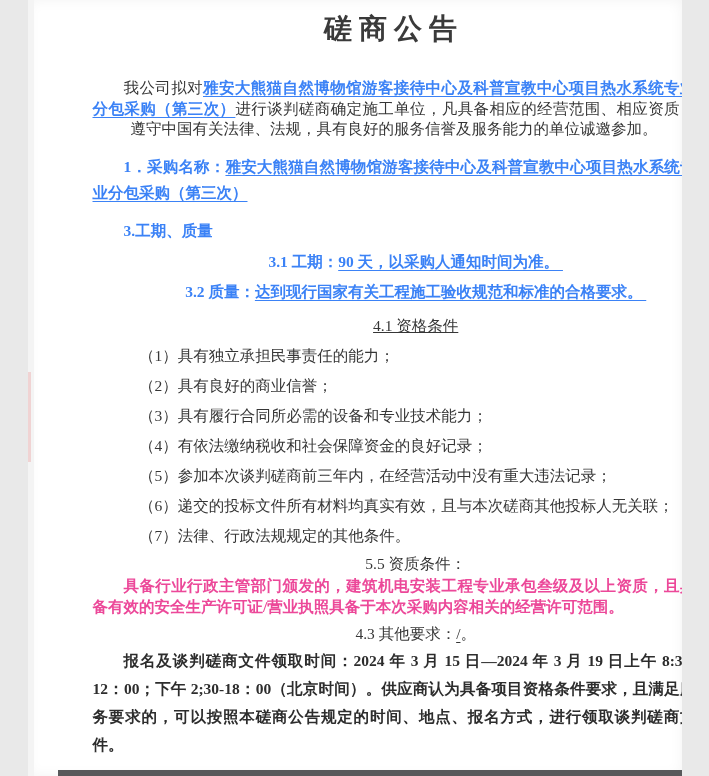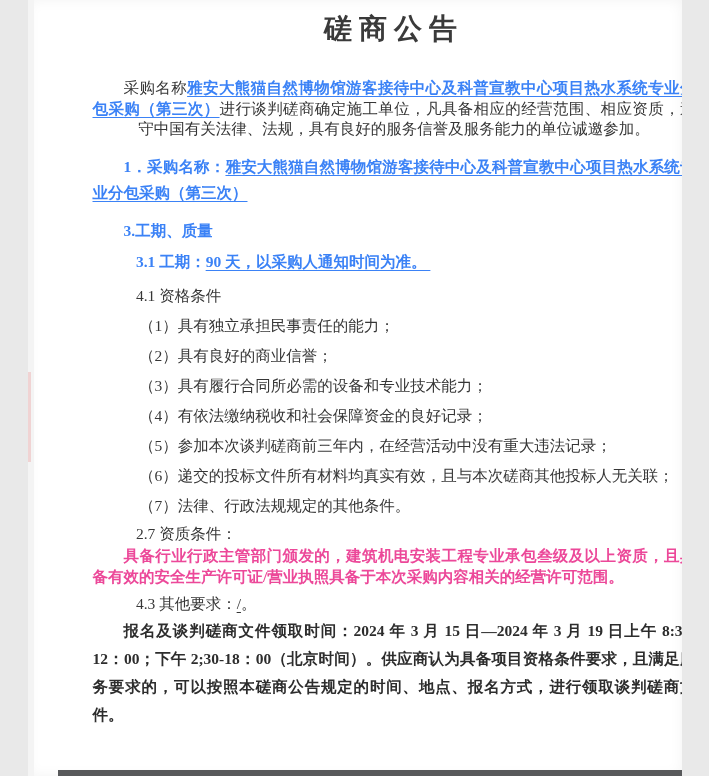--- a/index.html
+++ b/index.html
@@ -35,25 +35,25 @@
     text-indent: 2em;
     text-align: justify;
     text-align-last: center;
   }
   .bold { font-weight: bold; color: #3b82f6; }
   .u { text-decoration: underline; text-underline-offset: 3px; text-decoration-thickness: 1px; }
   .sec { text-indent: 2em; text-align: justify; }
   .s1 { margin-top: 14px; }
   .s2 { margin-top: 2px; }
   .s3 { margin-top: 12px; }
-  .sub { padding-left: 2.8em; }
+  .sub { padding-left: 2.8em; text-align: center; }
   .s3_1 { margin-top: 5px; }
   .s3_2 { margin-top: 4px; }
   .s4 { margin-top: 4px; }
-  .s4_1h { margin-top: 8px; }
+  .s4_1h { margin-top: 8px; text-decoration: underline; }
   .cond { margin-top: 4px; padding-left: 3em; }
   .s4_2h { margin-top: 4px; line-height: 22px; }
   .s4_2b { line-height: 21px; text-indent: 2em; text-align: justify; font-weight: bold; color: #ec4899; }
   .s4_3 { margin-top: 4px; }
   .pickup {
     margin-top: 0;
     line-height: 28px;
     text-indent: 2em;
     text-align: justify;
     font-weight: bold;
@@ -85,42 +85,43 @@
 </head>
 <body>
 
 <div class="page">
   <div class="left-edge"></div>
   <div class="pink-streak"></div>
 
   <div class="content">
     <p class="title">磋商公告</p>
 
-    <p class="intro"><span>采购名称</span><span class="bold u">雅安大熊猫自然博物馆游客接待中心及科普宣教中心项目热水系统专业分包采购（第三次）</span><span>进行谈判磋商确定施工单位，凡具备相应的经营范围、相应资质，遵守中国有关法律、法规，具有良好的服务信誉及服务能力的单位诚邀参加。</span></p>
+    <p class="intro"><span>我公司拟对</span><span class="bold u">雅安大熊猫自然博物馆游客接待中心及科普宣教中心项目热水系统专业分包采购（第三次）</span><span>进行谈判磋商确定施工单位，凡具备相应的经营范围、相应资质，遵守中国有关法律、法规，具有良好的服务信誉及服务能力的单位诚邀参加。</span></p>
 
     <p class="sec s1"><span class="bold">1．采购名称：</span><span class="bold u">雅安大熊猫自然博物馆游客接待中心及科普宣教中心项目热水系统专业分包采购（第三次）</span></p>
 
 
     <p class="sec s3"><span class="bold">3.工期、质量</span></p>
 
     <p class="sub s3_1"><span class="bold">3.1 工期：</span><span class="bold u">90 天，以采购人通知时间为准。&nbsp;</span></p>
 
+    <p class="sub s3_2"><span class="bold">3.2 质量：</span><span class="bold u">达到现行国家有关工程施工验收规范和标准的合格要求。&nbsp;</span></p>
 
 
     <p class="sub s4_1h">4.1 资格条件</p>
 
     <p class="cond">（1）具有独立承担民事责任的能力；</p>
     <p class="cond">（2）具有良好的商业信誉；</p>
     <p class="cond">（3）具有履行合同所必需的设备和专业技术能力；</p>
     <p class="cond">（4）有依法缴纳税收和社会保障资金的良好记录；</p>
     <p class="cond">（5）参加本次谈判磋商前三年内，在经营活动中没有重大违法记录；</p>
     <p class="cond">（6）递交的投标文件所有材料均真实有效，且与本次磋商其他投标人无关联；</p>
     <p class="cond">（7）法律、行政法规规定的其他条件。</p>
 
-    <p class="sub s4_2h">2.7 资质条件：</p>
+    <p class="sub s4_2h">5.5 资质条件：</p>
     <p class="s4_2b">具备行业行政主管部门颁发的，建筑机电安装工程专业承包叁级及以上资质，且具备有效的安全生产许可证/营业执照具备于本次采购内容相关的经营许可范围。</p>
 
     <p class="sub s4_3"><span>4.3 其他要求：</span><span class="u">/</span><span>。</span></p>
 
     <p class="pickup"><span>报名及谈判磋商文件领取时间：</span><span>2024 年 3 月 15 日—2024 年 3 月 19 日上午 8:30-12：00；下午 2;30-18：00（北京时间）。供应商认为具备项目资格条件要求，且满足服务要求的，可以按照本磋商公告规定的时间、地点、报名方式，进行领取谈判磋商文件。</span></p>
   </div>
 
   <div class="red-mark rm1"></div>
   <div class="red-mark rm2"></div>
   <div class="red-mark rm3"></div>

